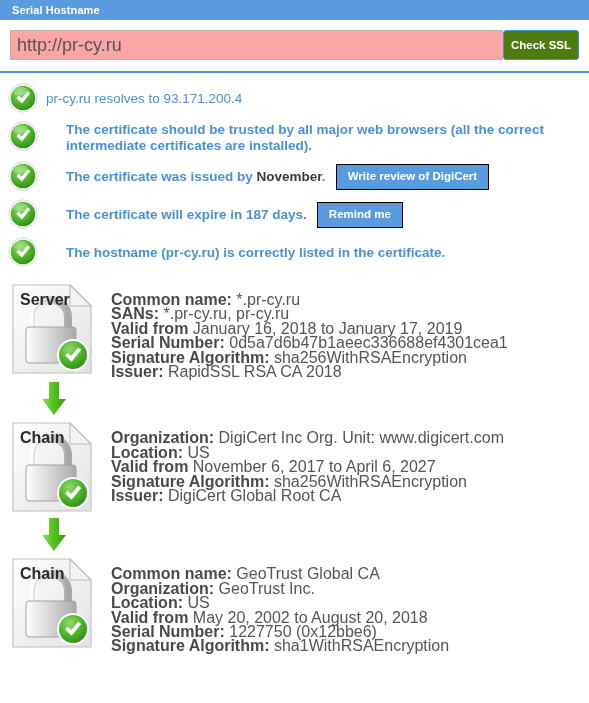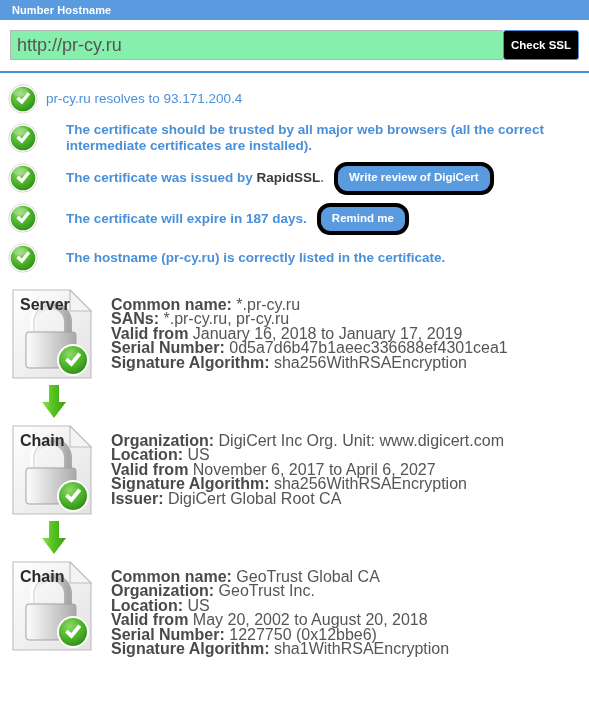--- a/index.html
+++ b/index.html
@@ -37,52 +37,52 @@
     padding: 9px 10px 11px 10px;
     display: flex;
     align-items: stretch;
   }
   .url-input {
     flex: 1;
     height: 30px;
     box-sizing: border-box;
     border: 1px solid #b5b5b5;
     border-right: none;
-    background: #86efac;
+    background: #fca5a5;
     color: #555555;
     font-family: "Liberation Sans", sans-serif;
     font-size: 18px;
     padding: 0 6px;
     outline: none;
     border-radius: 0;
   }
   .check-btn {
     width: 76px;
     height: 30px;
     box-sizing: border-box;
-    background: #000000;
+    background: #4d7c0f;
     border: 1px solid #4a90d9;
     border-radius: 3px;
     color: #ffffff;
     font-family: "Liberation Sans", sans-serif;
     font-size: 11.5px;
     font-weight: bold;
     cursor: pointer;
     padding: 0;
     line-height: 28px;
     text-align: center;
   }
 
   
   .status-list {
     padding: 10px 8px 2px 8px;
   }
   .status-row {
     display: flex;
-    align-items: center;
+    align-items: flex-start;
     margin-bottom: 7px;
     min-height: 30px;
   }
   .status-row .check-icon {
     flex: 0 0 auto;
     width: 30px;
     height: 30px;
     margin-right: 8px;
   }
   .status-body {
@@ -101,22 +101,22 @@
   .status-text.bold {
     font-weight: bold;
     margin-left: 20px;
   }
   .status-text .emph {
     color: #3a3a3a;
     font-weight: bold;
   }
   .inline-btn {
     background: #5a9bdf;
-    border: 4px solid #000000;
-    border-radius: 13px;
+    border: 1px solid #000000;
+    border-radius: 0;
     color: #ffffff;
     font-family: "Liberation Sans", sans-serif;
     font-size: 11.5px;
     font-weight: bold;
     padding: 6px 11px 7px 11px;
     margin-left: 10px;
     cursor: pointer;
     line-height: 1;
     white-space: nowrap;
   }
@@ -161,21 +161,21 @@
     display: flex;
     align-items: center;
     justify-content: center;
   }
   .arrow-svg { display: block; }
 </style>
 </head>
 <body>
 
 <div class="panel-header">
-  <span class="panel-header-title">Number Hostname</span>
+  <span class="panel-header-title">Serial Hostname</span>
 </div>
 
 <div class="query-area">
   <input class="url-input" type="text" value="http://pr-cy.ru" style="">
   <button class="check-btn">Check SSL</button>
 </div>
 
 <div class="status-list">
     <div class="status-row">
       <span style="flex: 0 0 auto; width: 30px; height: 30px; margin-right: 8px;"><svg class="check-icon" width="30" height="30" viewBox="0 0 30 30">
@@ -221,21 +221,21 @@
               <stop offset="55%" stop-color="#4fb62b"></stop>
               <stop offset="100%" stop-color="#2f8c18"></stop>
             </radialGradient>
           </defs>
           <circle cx="15" cy="15" r="14.2" fill="#ffffff" stroke="#d8d8d8" stroke-width="1"></circle>
           <circle cx="15" cy="15" r="12.3" fill="url(#cg)"></circle>
           <path d="M14 20.5 L8.4 15.2 L10.6 12.6 L13.8 15.6 L19.6 8.3 L22.2 10.3 Z" fill="#ffffff"></path>
           <ellipse cx="12.2" cy="8.2" rx="7.6" ry="4.2" fill="#ffffff" opacity="0.22"></ellipse>
         </svg></span>
       <div class="status-body">
-        <span class="status-text bold"><span>The certificate was issued by </span><span class="emph">RapidSSL</span><span>.</span></span>
+        <span class="status-text bold"><span>The certificate was issued by </span><span class="emph">November</span><span>.</span></span>
         <button class="inline-btn">Write review of DigiCert</button>
       </div>
     </div>
     <div class="status-row">
       <span style="flex: 0 0 auto; width: 30px; height: 30px; margin-right: 8px;"><svg class="check-icon" width="30" height="30" viewBox="0 0 30 30">
           <defs>
             <radialGradient id="cg" cx="38%" cy="30%" r="75%">
               <stop offset="0%" stop-color="#8ed96a"></stop>
               <stop offset="55%" stop-color="#4fb62b"></stop>
               <stop offset="100%" stop-color="#2f8c18"></stop>
@@ -301,20 +301,21 @@
           <path d="M63.6 80.8 L57.2 74.6 L59.6 71.7 L63.3 75.1 L70.2 66.6 L73.2 69.0 Z" fill="#ffffff"></path>
           <text x="12" y="24" font-family="Liberation Sans, sans-serif" font-size="16" font-weight="bold" fill="#2b2b2b">Server</text>
         </svg>
       </div>
       <div class="cert-details">
         <div class="cert-line"><span class="lbl">Common name:</span> <span>*.pr-cy.ru</span></div>
         <div class="cert-line"><span class="lbl">SANs:</span> <span>*.pr-cy.ru, pr-cy.ru</span></div>
         <div class="cert-line"><span class="lbl">Valid from</span> <span>January 16, 2018 to January 17, 2019</span></div>
         <div class="cert-line"><span class="lbl">Serial Number:</span> <span>0d5a7d6b47b1aeec336688ef4301cea1</span></div>
         <div class="cert-line"><span class="lbl">Signature Algorithm:</span> <span>sha256WithRSAEncryption</span></div>
+        <div class="cert-line"><span class="lbl">Issuer:</span> <span>RapidSSL RSA CA 2018</span></div>
       </div>
     </div>
     <div class="connector">
       <svg class="arrow-svg" width="26" height="34" viewBox="0 0 26 34">
         <defs>
           <linearGradient id="ag" x1="0" y1="0" x2="1" y2="0">
             <stop offset="0%" stop-color="#8fe05a"></stop>
             <stop offset="45%" stop-color="#55c41f"></stop>
             <stop offset="100%" stop-color="#3d9c12"></stop>
           </linearGradient>

